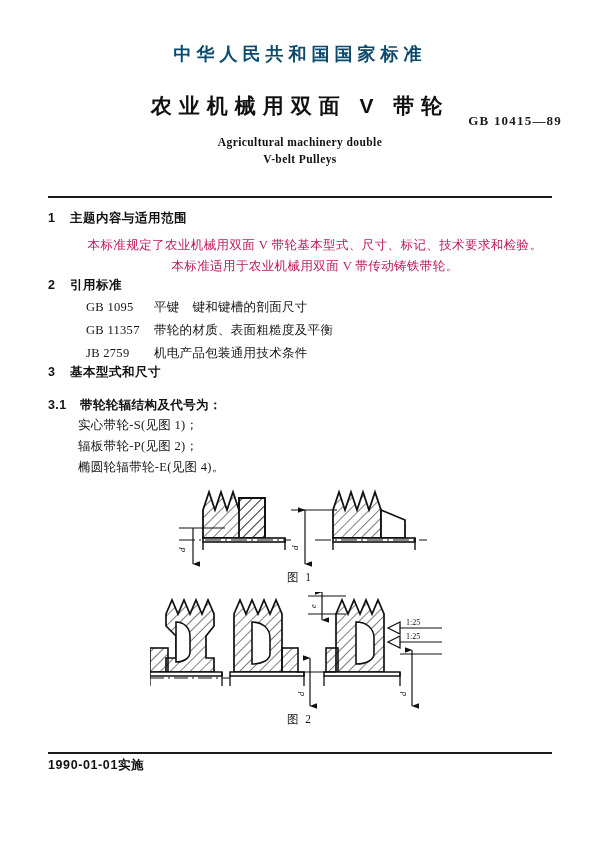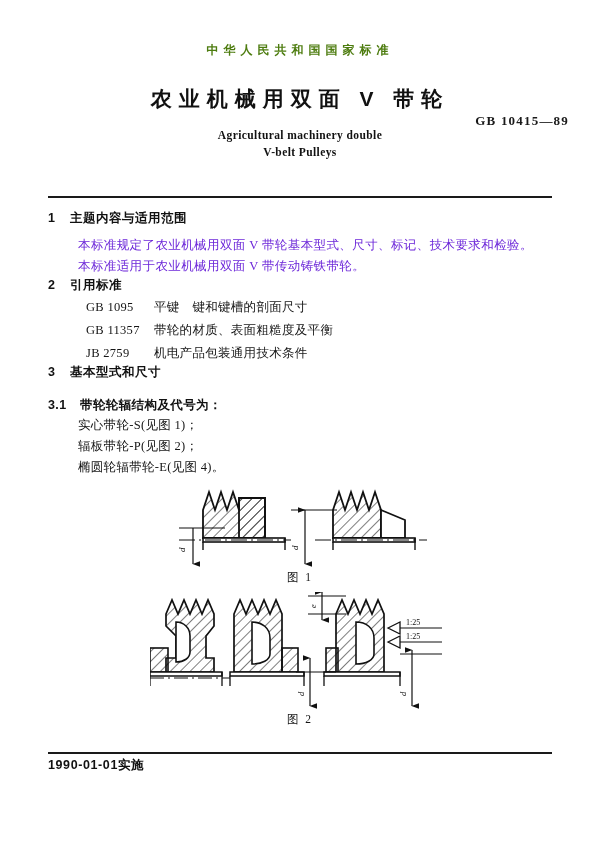--- a/index.html
+++ b/index.html
@@ -26,44 +26,44 @@
   
   .header {
     position: absolute;
     left: 0; top: 42px;
     width: 600px;
     text-align: center;
   }
   .nat-standard {
     font-family: "Liberation Sans", "DejaVu Sans", sans-serif;
     font-weight: bold;
-    font-size: 12px;
+    font-size: 18px;
     letter-spacing: 5px;
-    color: #4d7c0f;
+    color: #0c4a6e;
   }
   .doc-title {
     margin-top: 26px;
     font-family: "Liberation Sans", "DejaVu Sans", sans-serif;
     font-weight: bold;
     font-size: 21px;
     letter-spacing: 7px;
     color: #111;
   }
   .doc-subtitle-en {
     margin-top: 14px;
     font-family: "Liberation Serif", "DejaVu Serif", serif;
     font-weight: bold;
     font-size: 11.5px;
     letter-spacing: 0.4px;
     line-height: 17px;
     color: #111;
   }
   .std-number {
     position: absolute;
-    right: 31px;
+    right: 38px;
     top: 113px;
     font-family: "Liberation Serif", "DejaVu Serif", serif;
     font-size: 13px;
     letter-spacing: 1.2px;
     font-weight: bold;
     white-space: nowrap;
   }
 
   
   .rule-top {
@@ -99,21 +99,22 @@
     width: 22px;
   }
   .sec-head.first { margin-top: 0; }
 
   .para {
     font-size: 12.5px;
     line-height: 20px;
     margin-left: 30px;
     margin-top: 8px;
     letter-spacing: 0.4px;
-    color: #6d28d9;
+    color: #be185d;
+    text-align: center;
   }
   .para.tight { margin-top: 1px; }
 
   .ref-line {
     font-size: 12.5px;
     line-height: 20px;
     margin-left: 38px;
     margin-top: 3px;
     letter-spacing: 0.3px;
     color: #151515;

